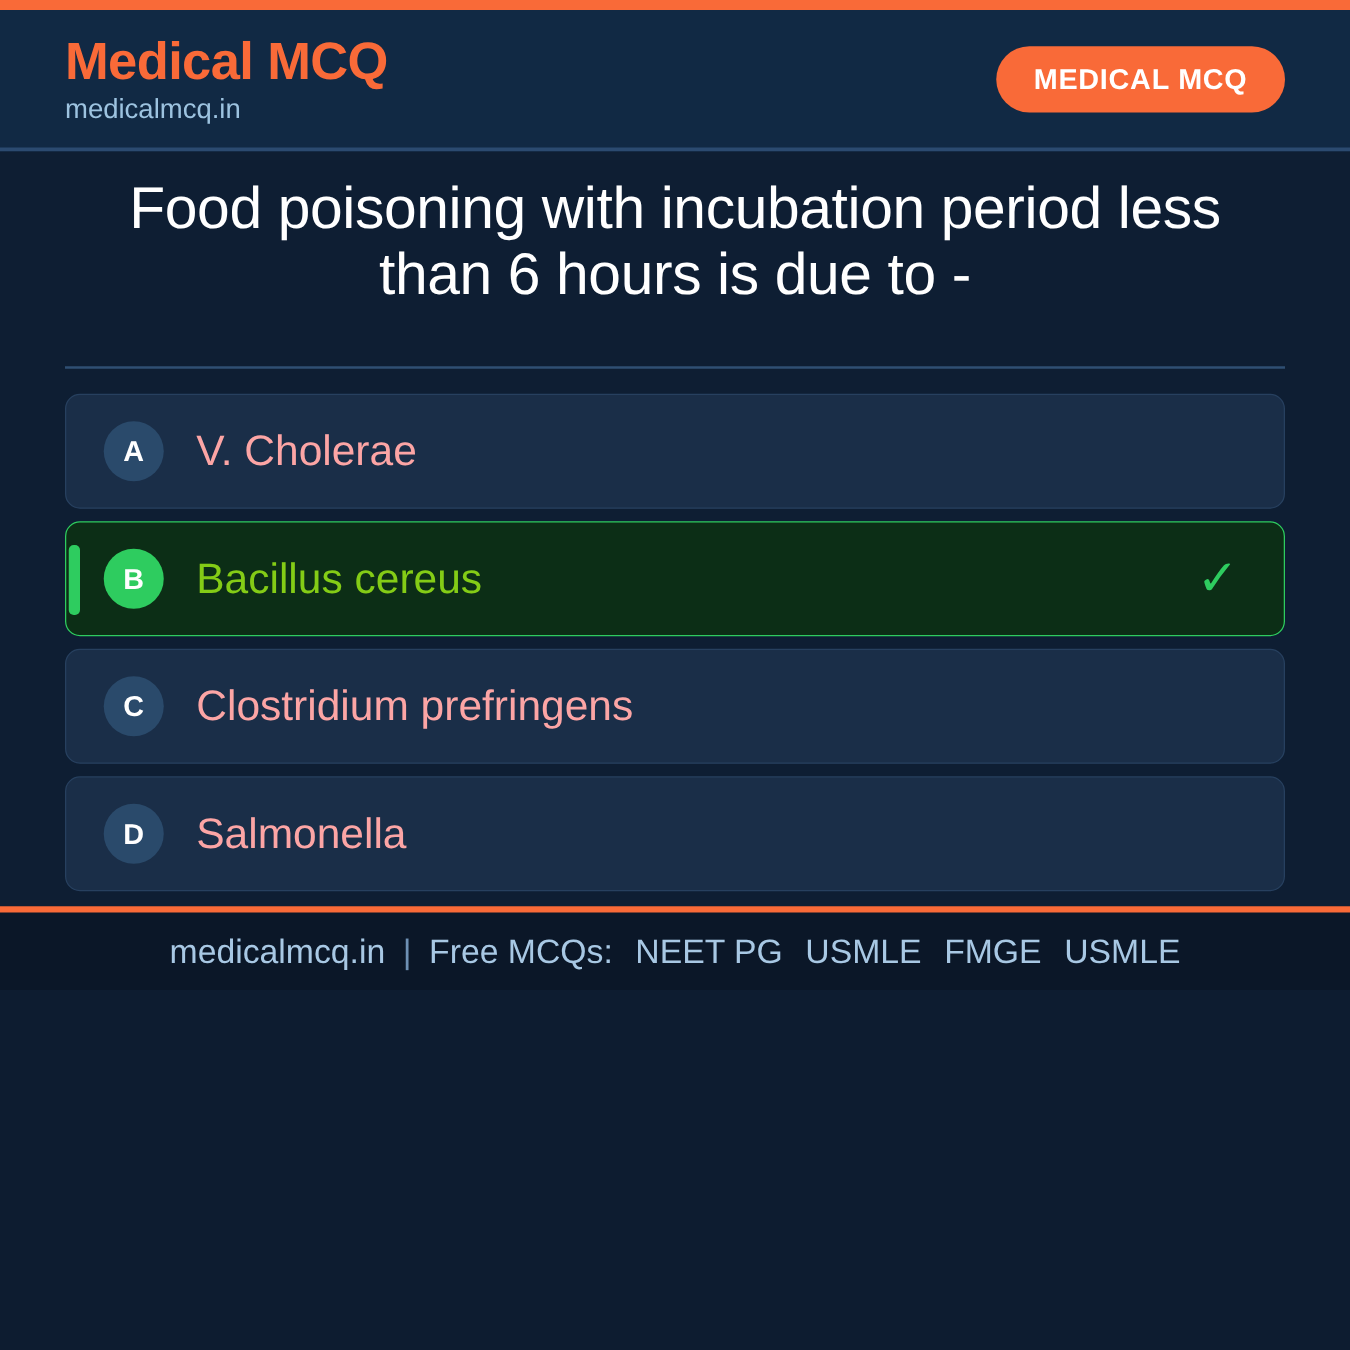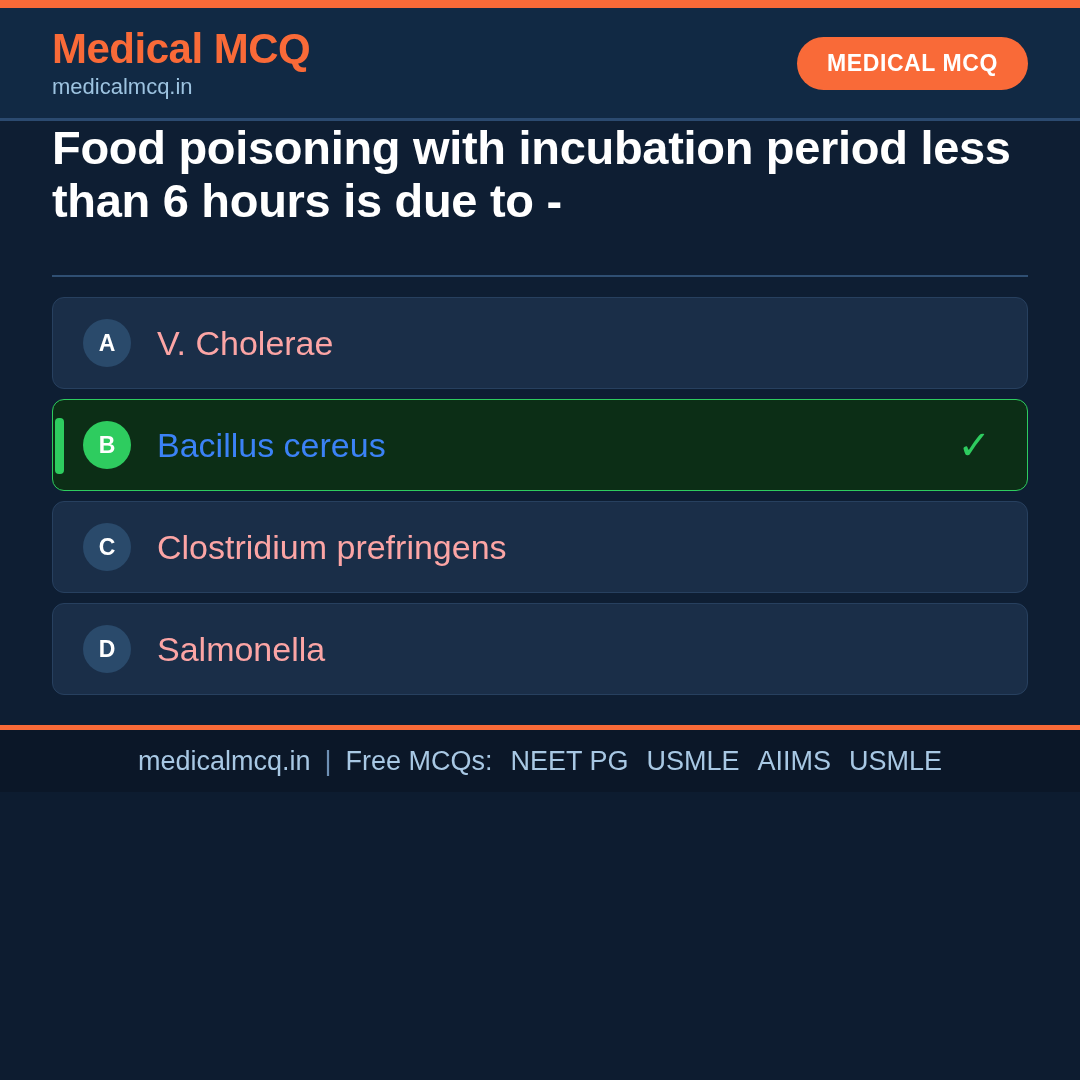--- a/index.html
+++ b/index.html
@@ -66,24 +66,26 @@
   .kicker {
     color:#8fb8da;
     font-size:26px;
     margin-top:143px;
     line-height:1.1;
   }
 
   .question {
     color:#ffffff;
     font-size:47px;
-    font-weight:bold;
+    font-weight:normal;
     line-height:1.13;
+    margin-top:18px;
     letter-spacing:-0.3px;
     max-width:980px;
+    text-align:center;
   }
 
   .divider {
     height:2px;
     background:#2f4f73;
     margin-top:48px;
     width:976px;
   }
 
   
@@ -129,21 +131,21 @@
     flex:0 0 auto;
   }
   .option.correct .badge { background:#2ecc5f; color:#ffffff; }
 
   .option-text {
     margin-left:26px;
     font-size:34px;
     color:#fca5a5;
     line-height:1.1;
   }
-  .option.correct .option-text { color:#3b82f6; }
+  .option.correct .option-text { color:#84cc16; }
 
   .check {
     margin-left:auto;
     margin-right:36px;
     color:#2ecc5f;
     font-size:40px;
     line-height:1;
     display:none;
   }
   .option.correct .check { display:block; }
@@ -221,18 +223,18 @@
     </div>
   </div>
 
   <div class="footer">
     <div class="footer-inner">
       <span>medicalmcq.in</span>
       <span class="footer-sep">|</span>
       <span>Free MCQs:</span>
       <span class="exam">NEET PG</span>
       <span class="exam">USMLE</span>
-      <span class="exam">AIIMS</span>
+      <span class="exam">FMGE</span>
       <span class="exam">USMLE</span>
     </div>
   </div>
 
 </div>
 
 </body></html>

